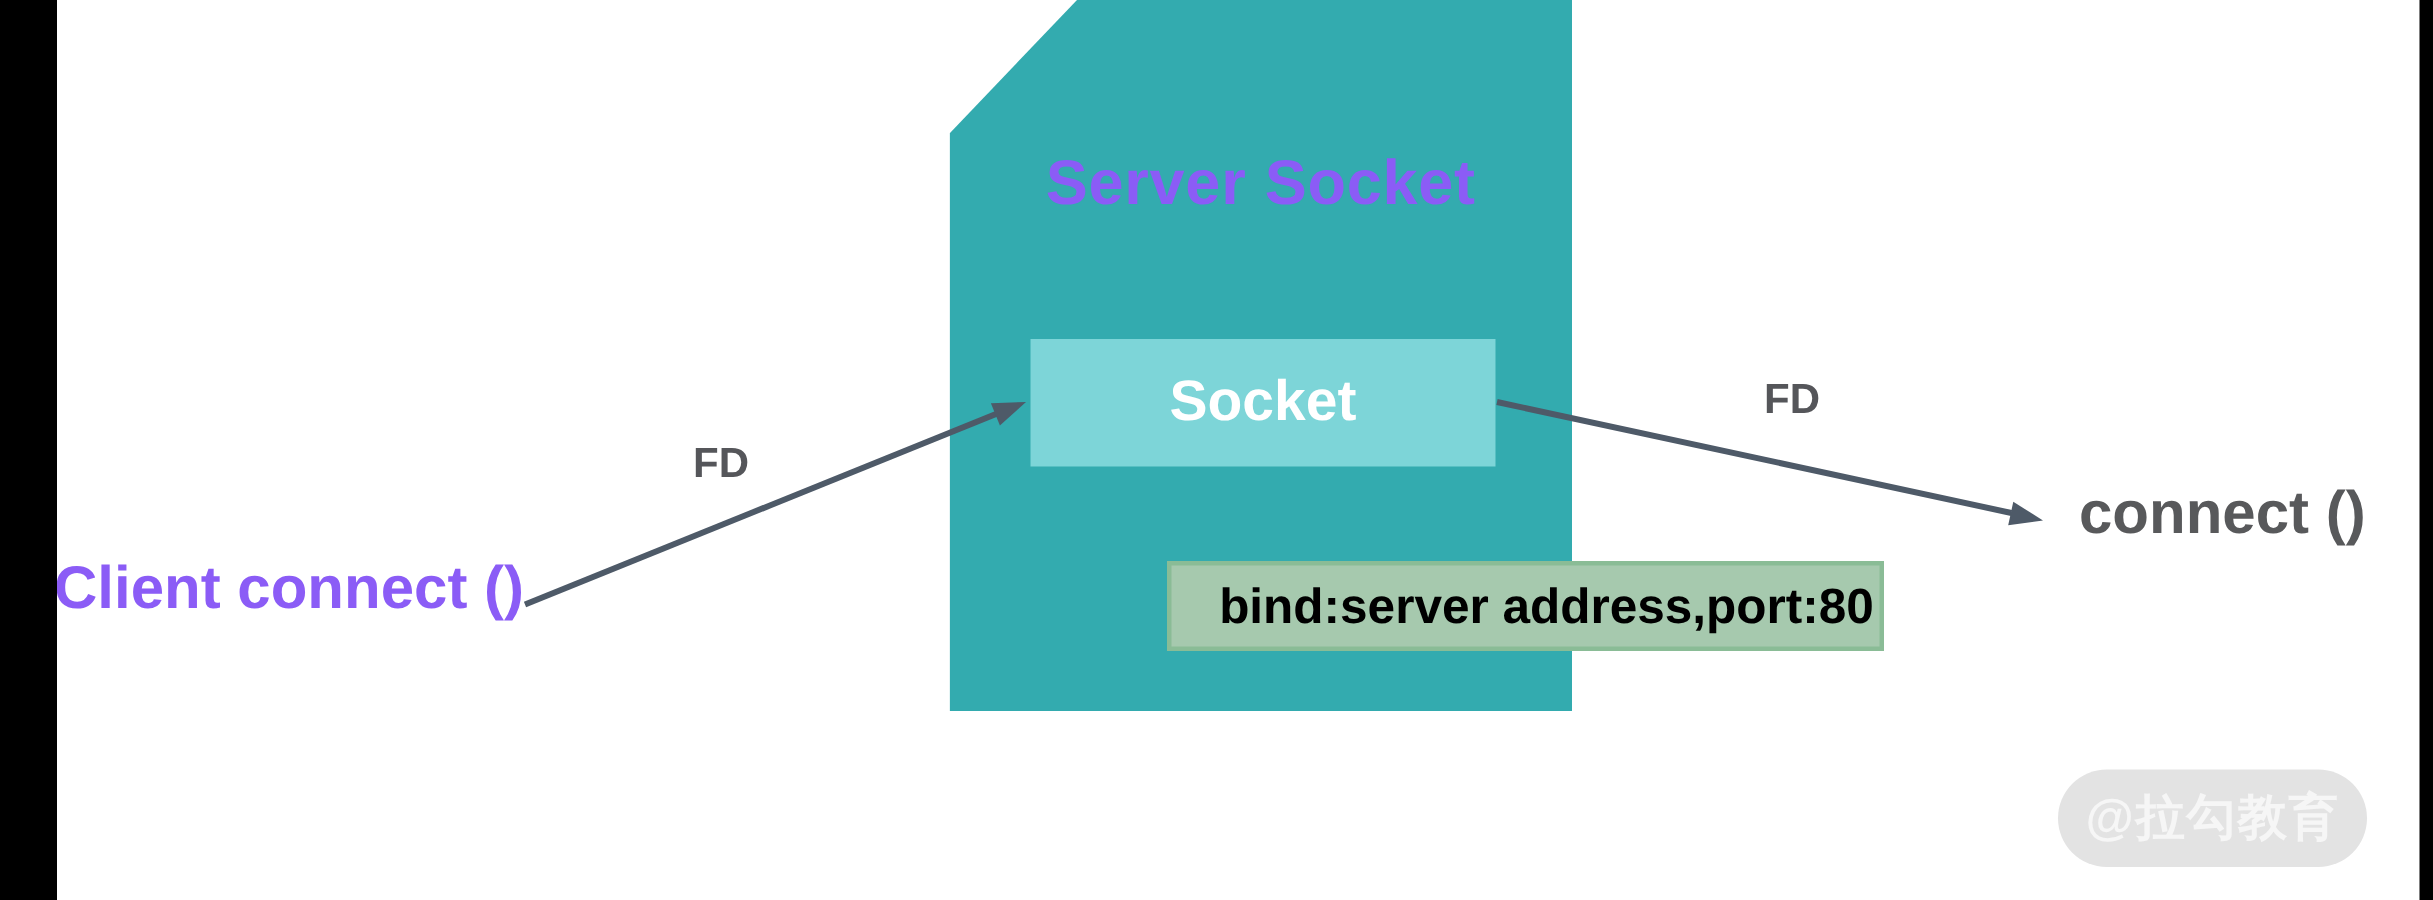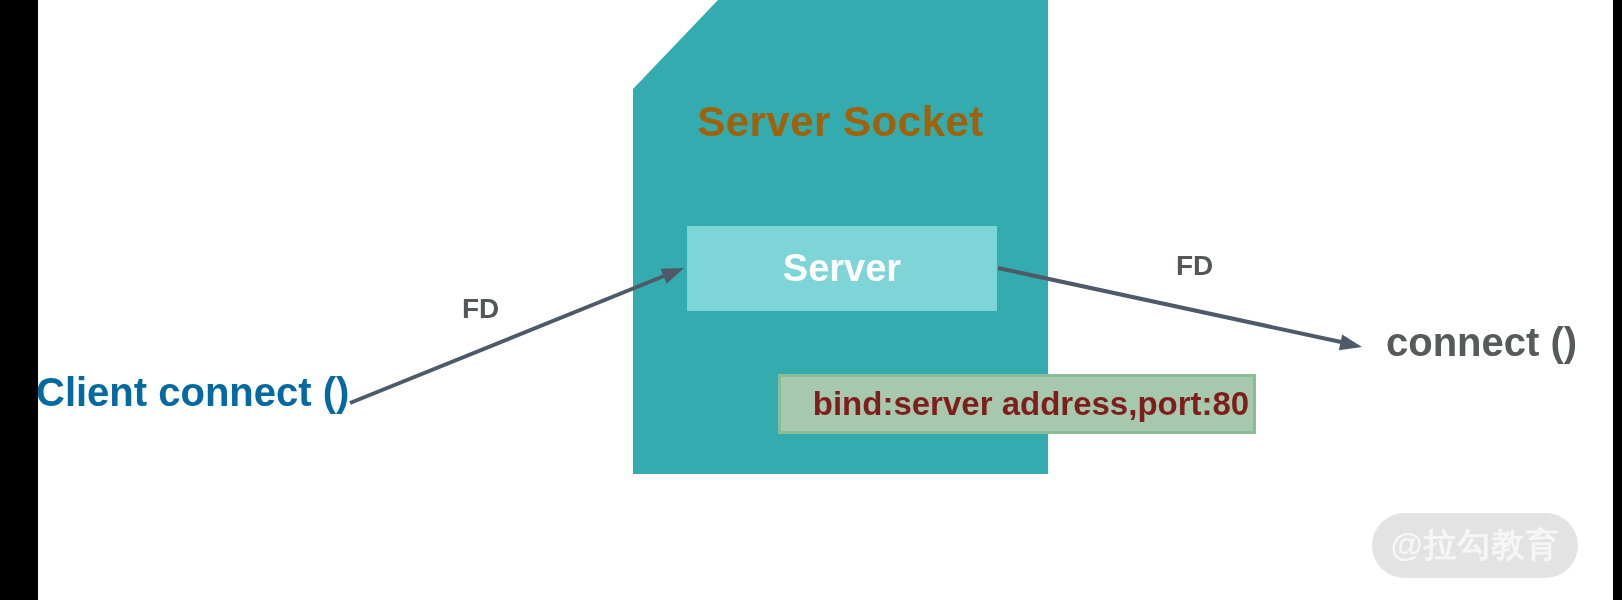--- a/index.html
+++ b/index.html
@@ -115,38 +115,38 @@
 </head>
 <body>
 
 <div id="canvas">
 
   <div id="bar-left" class="letterbox" style="background: rgb(0, 0, 0);"></div>
   <div id="bar-right" class="letterbox" style="background: rgb(0, 0, 0);"></div>
 
   <div id="pentagon" style="background: rgb(51, 171, 175);"></div>
 
-  <div id="server-socket-title" style="color: #a16207;">Server Socket</div>
+  <div id="server-socket-title" style="color: #8b5cf6;">Server Socket</div>
 
-  <div id="buffer-box" style="background: rgb(125, 213, 216); color: rgb(255, 255, 255);">Server</div>
+  <div id="buffer-box" style="background: rgb(125, 213, 216); color: rgb(255, 255, 255);">Socket</div>
 
-  <div id="bind-label" style="background: rgb(166, 201, 174); border-color: rgb(138, 188, 150); color: #7f1d1d; padding-left: 28px;">bind:server address,port:80</div>
+  <div id="bind-label" style="background: rgb(166, 201, 174); border-color: rgb(138, 188, 150); color: #000000; padding-left: 28px;">bind:server address,port:80</div>
 
   <svg id="arrow-layer" viewBox="0 0 1622 600" xmlns="http://www.w3.org/2000/svg">
     <g>
       <line x1="350" y1="403" x2="664" y2="276" stroke-width="4" style="stroke: rgb(78, 90, 104);"></line>
       <polygon points="684,268 666.6,283.7 660.6,268.8" style="fill: rgb(78, 90, 104);"></polygon>
     </g>
     <g>
       <line x1="998" y1="268" x2="1341" y2="342" stroke-width="4" style="stroke: rgb(78, 90, 104);"></line>
       <polygon points="1362,347 1338.8,350.2 1342.2,334.5" style="fill: rgb(78, 90, 104);"></polygon>
     </g>
   </svg>
 
-  <div id="client-label" class="side-label" style="color: #0369a1;">Client connect ()</div>
+  <div id="client-label" class="side-label" style="color: #8b5cf6;">Client connect ()</div>
 
   <div id="accept-label" class="side-label" style="color: rgb(88, 89, 91);">connect ()</div>
 
   <div id="fd-left" class="fd-label" style="color: rgb(85, 86, 90);">FD</div>
 
   <div id="fd-right" class="fd-label" style="color: rgb(85, 86, 90);">FD</div>
 
   <div id="watermark" style="background: rgb(227, 227, 227); color: rgb(246, 246, 246);">@拉勾教育</div>
 
 </div>

